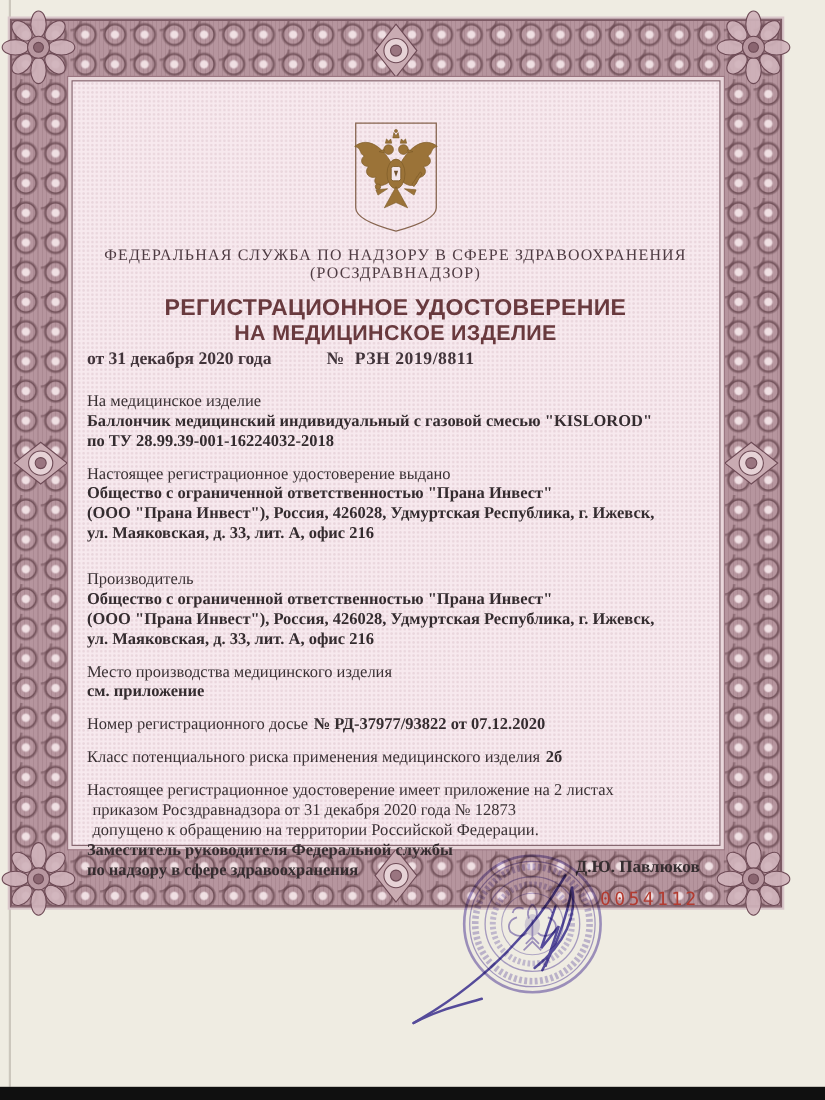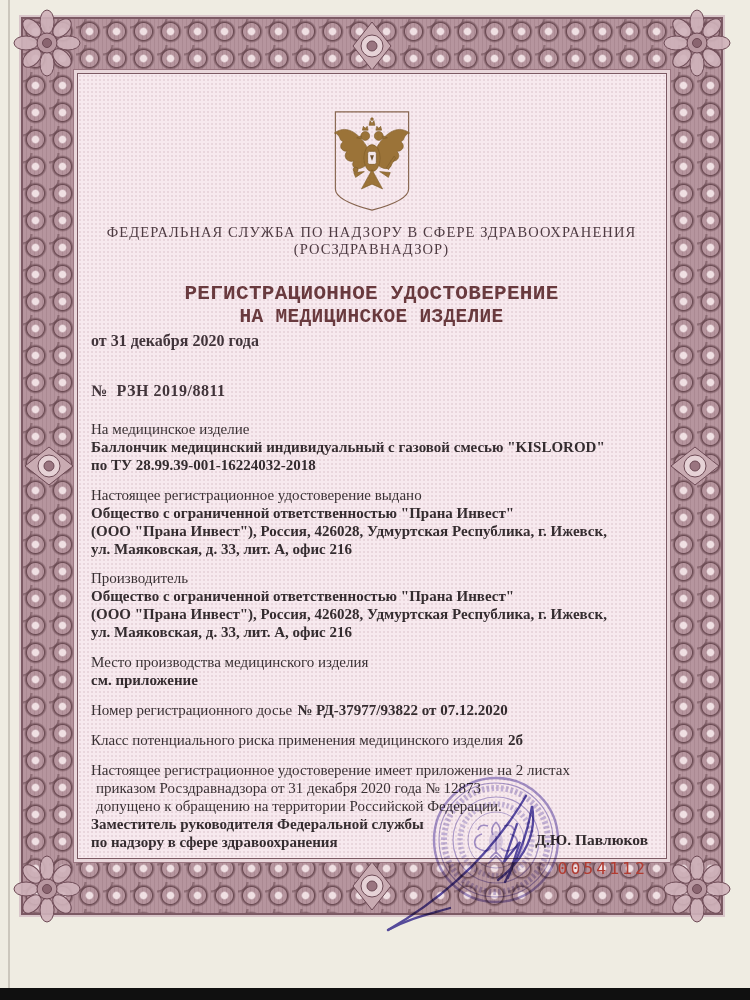--- a/index.html
+++ b/index.html
@@ -9,21 +9,21 @@
     background:#efece2;
     font-family:"Liberation Serif", serif;
     color:#3a3134;
     overflow:hidden;
   }
   .scan-crease { position:absolute; left:8px; top:0; bottom:12px; width:2px; background:rgba(175,170,158,.55); }
   .scan-strip  { position:absolute; left:0; right:0; bottom:0; height:12px; background:#101010; }
 
   
   .cert {
-    position:absolute; left:22px; top:18px; width:700px; height:896px;
+    position:absolute; left:10px; top:18px; width:700px; height:806px;
     background-color:#b6959e;
     background-image:
       radial-gradient(circle at 50% 50%, rgba(246,232,235,.9) 3px, rgba(246,232,235,0) 4.5px),
       radial-gradient(circle at 50% 50%, rgba(90,58,66,0) 8px, rgba(90,58,66,.8) 9px, rgba(90,58,66,0) 11.5px),
       radial-gradient(circle at 0% 0%, rgba(90,58,66,0) 8px, rgba(90,58,66,.55) 9px, rgba(90,58,66,0) 11.5px),
       repeating-linear-gradient(90deg, rgba(122,85,95,.18) 0 1px, rgba(255,255,255,0) 1px 4px);
     background-size:27px 27px, 27px 27px, 27px 27px, auto;
     box-shadow:0 0 0 1px #7c5a64, 0 0 0 3px #d9c6ca, inset 0 0 0 1px #7c5a64;
   }
   .cert-inner {
@@ -43,33 +43,33 @@
   .medal.top    { left:50%; top:2px;    transform:translateX(-50%); }
   .medal.bottom { left:50%; bottom:2px; transform:translateX(-50%) scaleY(-1); }
   .medal.left   { left:4px;  top:50%;   transform:translateY(-50%) rotate(-90deg); }
   .medal.right  { right:4px; top:50%;   transform:translateY(-50%) rotate(90deg); }
 
   
   .content { position:absolute; inset:0; padding:0 14px 0 13px; }
   .emblem { display:block; width:88px; height:106px; margin:34px auto 0; }
   .agency { margin-top:10px; text-align:center; font-size:14.5px; line-height:17px;
             letter-spacing:1.1px; color:#4e3b42; }
-  .title  { margin-top:24px; text-align:center; font-family:Liberation Mono, monospace;
+  .title  { margin-top:10px; text-align:center; font-family:Liberation Sans, sans-serif;
             font-weight:bold; color:#693a3e; }
   .title .t1 { font-size:21px;   line-height:24px; letter-spacing:.3px; }
   .title .t2 { font-size:19.5px; line-height:22px; letter-spacing:.3px; }
-  .dateline { margin-top:4px; display:flex; justify-content:flex-start; gap:32px;
-              font-weight:bold; font-size:16px; color:#41343a;flex-direction:column; }
+  .dateline { margin-top:4px; display:flex; justify-content:flex-start; gap:50px;
+              font-weight:bold; font-size:16px; color:#41343a; }
   .dateline .num { letter-spacing:.5px; }
 
   .body { font-size:15px; line-height:18px; }
   .body p { margin:0; }
   .blk { margin-top:12px; }
   .blk.first { margin-top:20px; }
-  .blk.prod  { margin-top:11px; }
+  .blk.prod  { margin-top:24px; }
   .lbl-sp { margin-right:5px; }
   b { font-weight:bold; color:#342c2f; }
 
   .order { padding-left:5px; }
   .sig-block { display:flex; justify-content:space-between; align-items:flex-start; }
   .sig-left  { font-weight:bold; color:#342c2f; }
   .sig-right { text-align:right; padding-right:4px; }
   .sig-name  { font-weight:bold; font-size:15.5px; color:#342c2f; margin-top:16px; }
   .serial    { margin-top:11px; font-family:"DejaVu Sans Mono", monospace;
                font-size:16.5px; letter-spacing:3px; color:#b23b30; }

